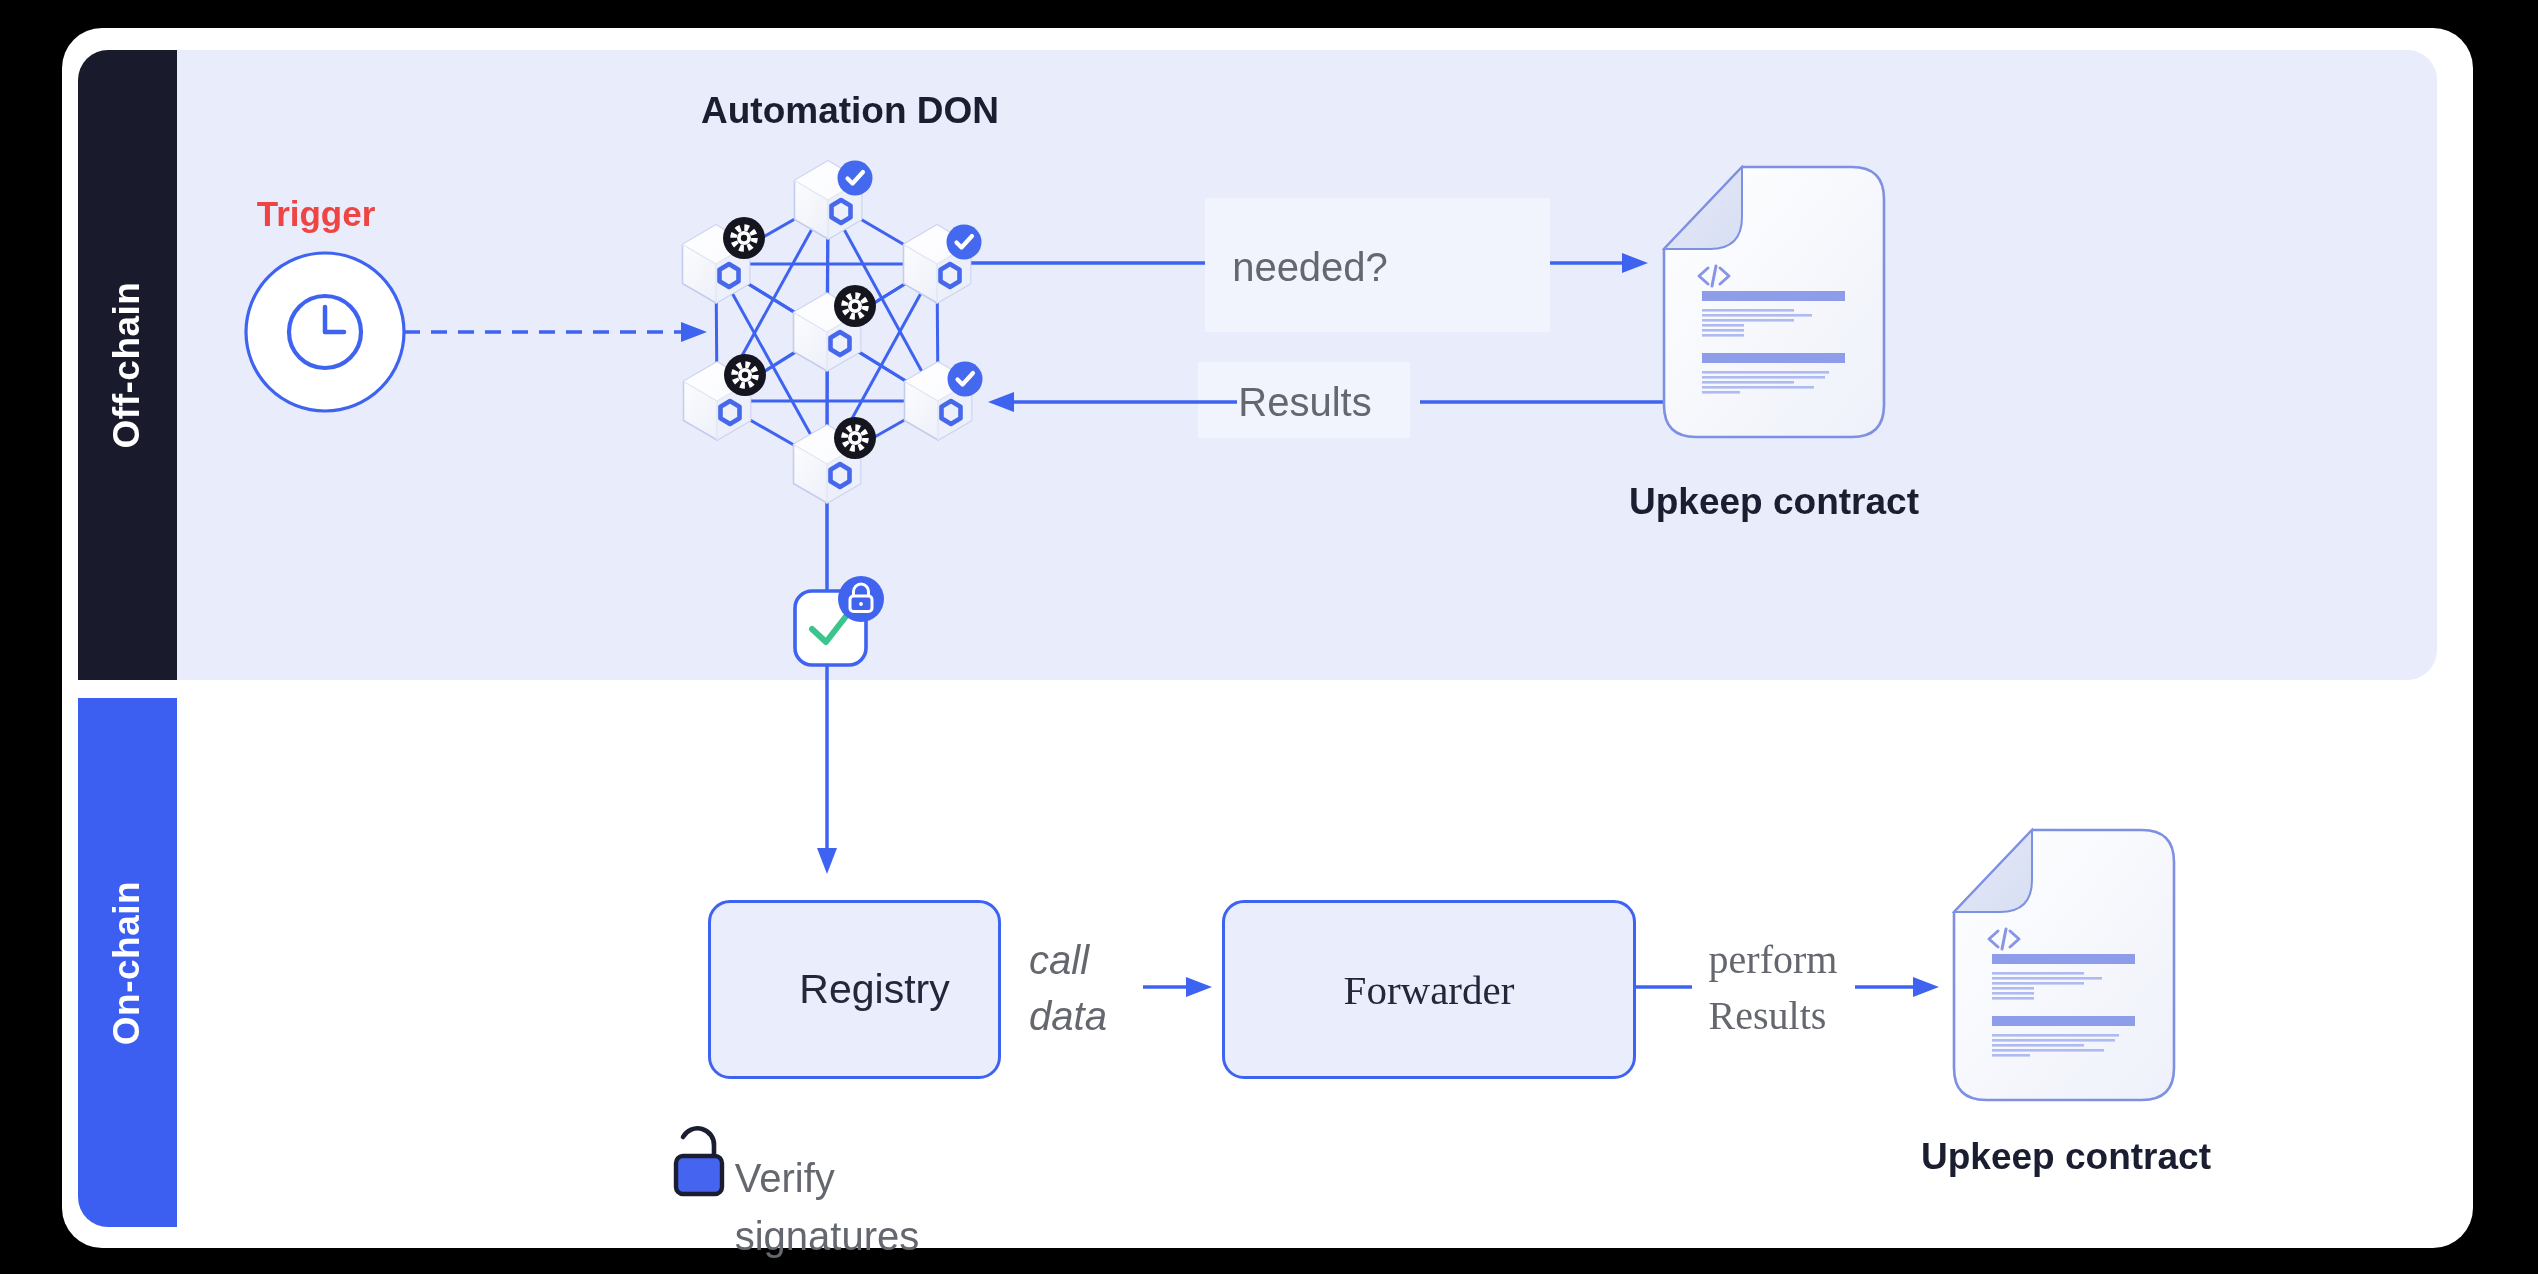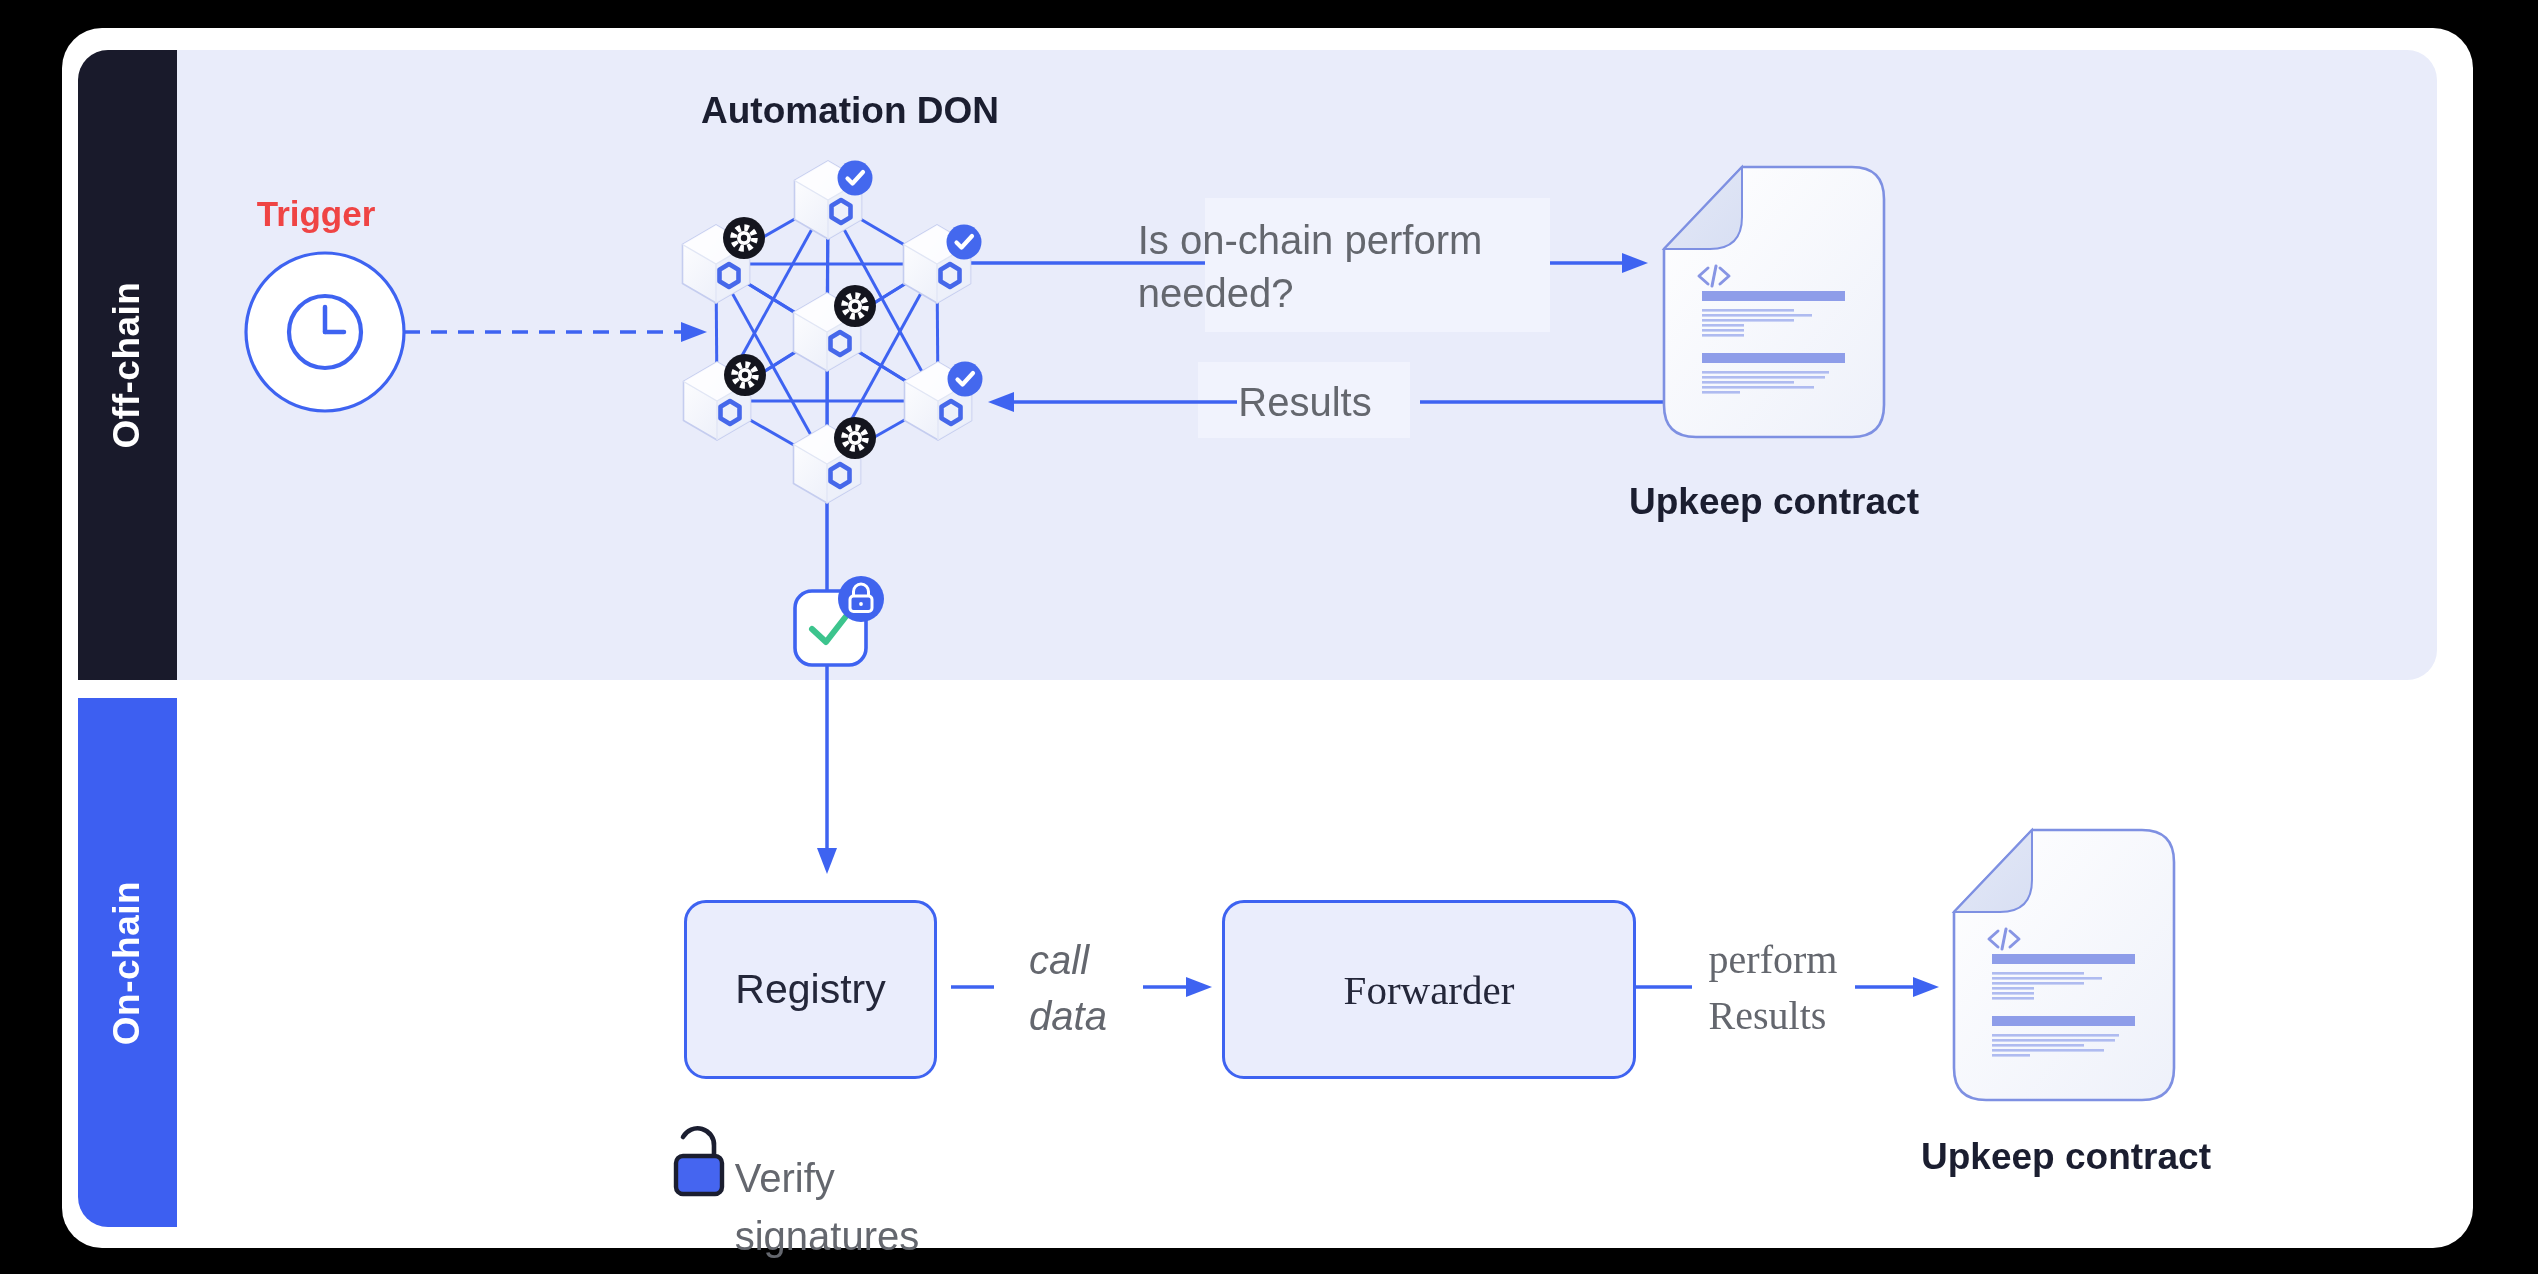--- a/index.html
+++ b/index.html
@@ -14,21 +14,21 @@
   .tab-text{color:#fff;font-weight:bold;font-size:37px;letter-spacing:.5px;transform:rotate(-90deg);white-space:nowrap;}
   svg.overlay{position:absolute;left:0;top:0;}
   .lbl{position:absolute;transform:translate(-50%,-50%);text-align:left;white-space:nowrap;}
   .lbl span{display:block;}
   .t-bold{color:#ef4444;font-weight:bold;font-size:35px;}
   .t-bold-lg{color:#1B1E30;font-weight:bold;font-size:37px;}
   .t-gray{color:#64676E;font-size:40px;font-weight:400;}
   .lh53 span{line-height:53px;} .lh56 span{line-height:56px;} .lh58 span{line-height:58px;}
   .node-box{position:absolute;background:#EAEDFC;border:3px solid #3E63F1;border-radius:22px;
             display:flex;align-items:center;justify-content:center;color:#24273A;font-size:41px;}
-  .box-registry{left:684px;top:900px;width:247px;height:173px;}
+  .box-registry{left:708px;top:900px;width:247px;height:173px;padding-left:40px;}
   .box-forwarder{left:1222px;top:900px;width:408px;height:173px;font-family:Liberation Serif, serif;}
 </style>
 </head>
 <body>
 
 <div class="stage">
   <div class="card"></div>
   <div class="off-panel"></div>
 
   <div class="side-tab tab-off">
@@ -199,21 +199,20 @@
   </div>
   <div class="node-box box-forwarder">
     <span>Forwarder</span>
   </div>
 
   <div class="lbl t-bold" style="left:316px;top:214px;">Trigger</div>
 
   <div class="lbl t-bold-lg" style="left:850px;top:111px;">Automation DON</div>
 
   <div class="lbl t-gray lh53" style="left:1310px;top:267px;">
-    <span>Is on-chain perform</span>
     <span>needed?</span>
   </div>
 
   <div class="lbl t-gray" style="left:1305px;top:402px;">Results</div>
 
   <div class="lbl t-bold-lg" style="left:1774px;top:502px;">Upkeep contract</div>
 
 
   <div class="lbl t-gray lh56" style="left:1068px;top:988px;font-style:italic;">
     <span>call</span>

